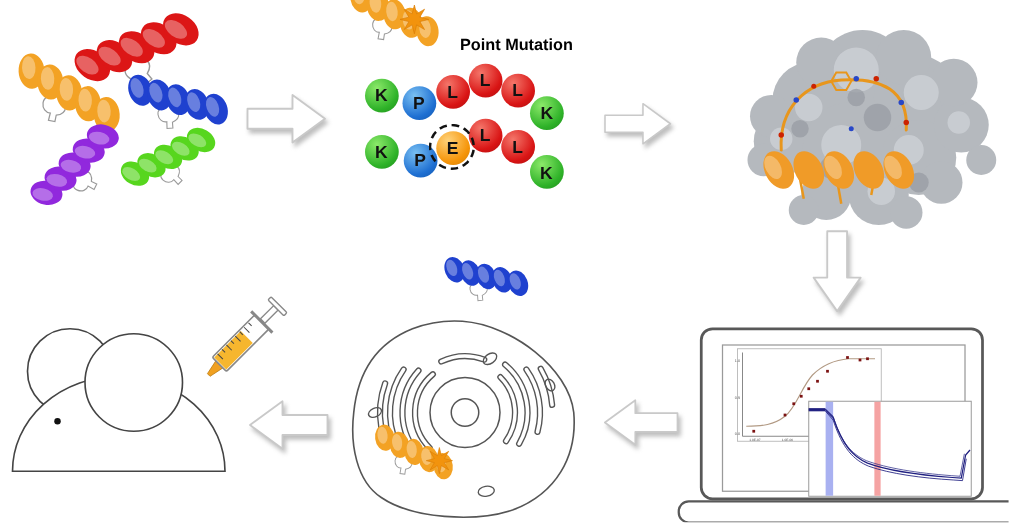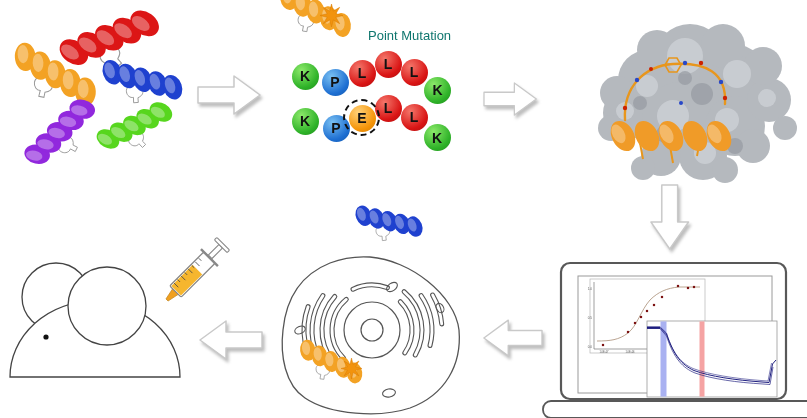--- a/index.html
+++ b/index.html
@@ -7,21 +7,21 @@
       font-family:"Liberation Sans",sans-serif;}
   .cv svg{position:absolute;overflow:visible;}
   .res{position:absolute;width:27px;height:27px;border-radius:50%;display:flex;
        align-items:center;justify-content:center;font-size:14px;font-weight:600;color:#111;}
   .res-K{background:radial-gradient(circle at 35% 28%, #8ce96a, #2eb228 65%, #1f8a1b);}
   .res-P{background:radial-gradient(circle at 35% 28%, #79c0f2, #1e6fd2 65%, #1457aa);}
   .res-L{background:radial-gradient(circle at 35% 28%, #f4766a, #d91414 65%, #a90f0f);}
   .res-E{background:radial-gradient(circle at 35% 28%, #ffd27a, #f59408 65%, #cf7c05);}
   .mut-ring{position:absolute;width:33px;height:33px;border:2.5px dashed #111;
             border-radius:50%;box-sizing:content-box;background:transparent;}
-  .pm-title{position:absolute;font-size:13px;font-weight:400;color:#0f766e;white-space:nowrap;}
+  .pm-title{position:absolute;font-size:13px;font-weight:700;color:#000000;white-space:nowrap;}
   .arrow{filter:drop-shadow(2px 3px 1.5px rgba(110,110,110,.45));}
 </style>
 </head>
 <body>
 
 <div class="cv">
 
   <svg width="0" height="0" style="position:absolute" aria-hidden="true">
     <defs>
       <g id="helix-proto">

